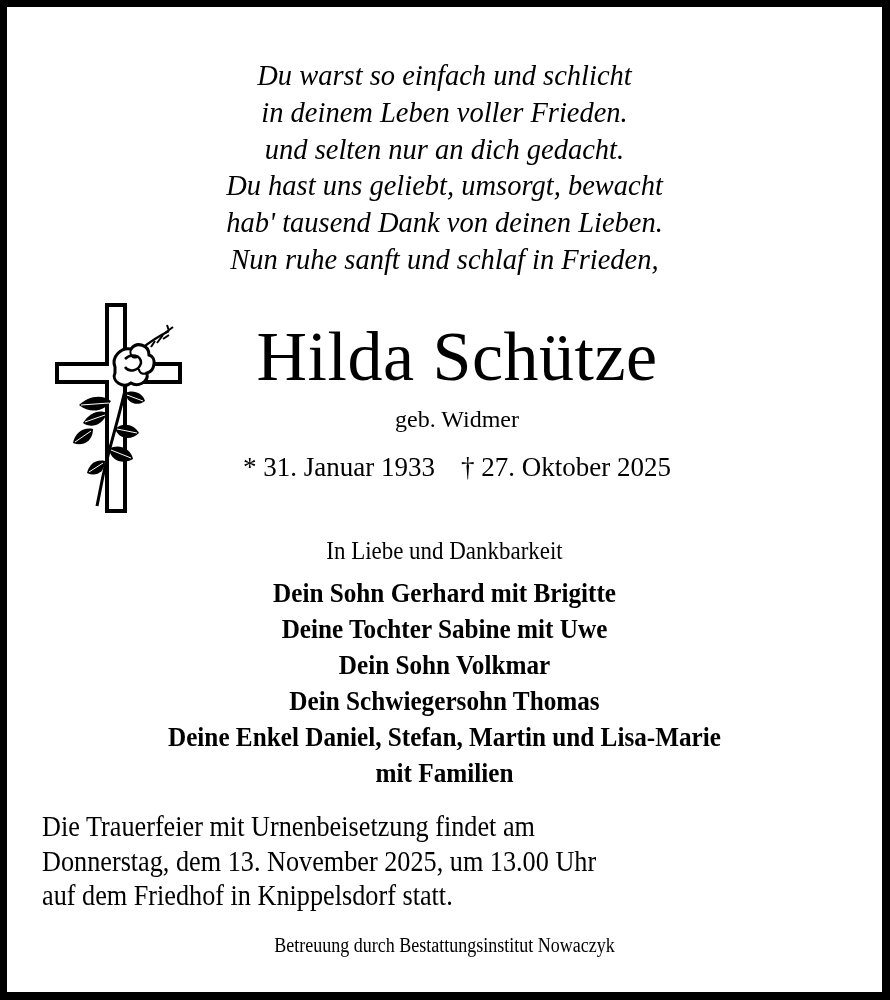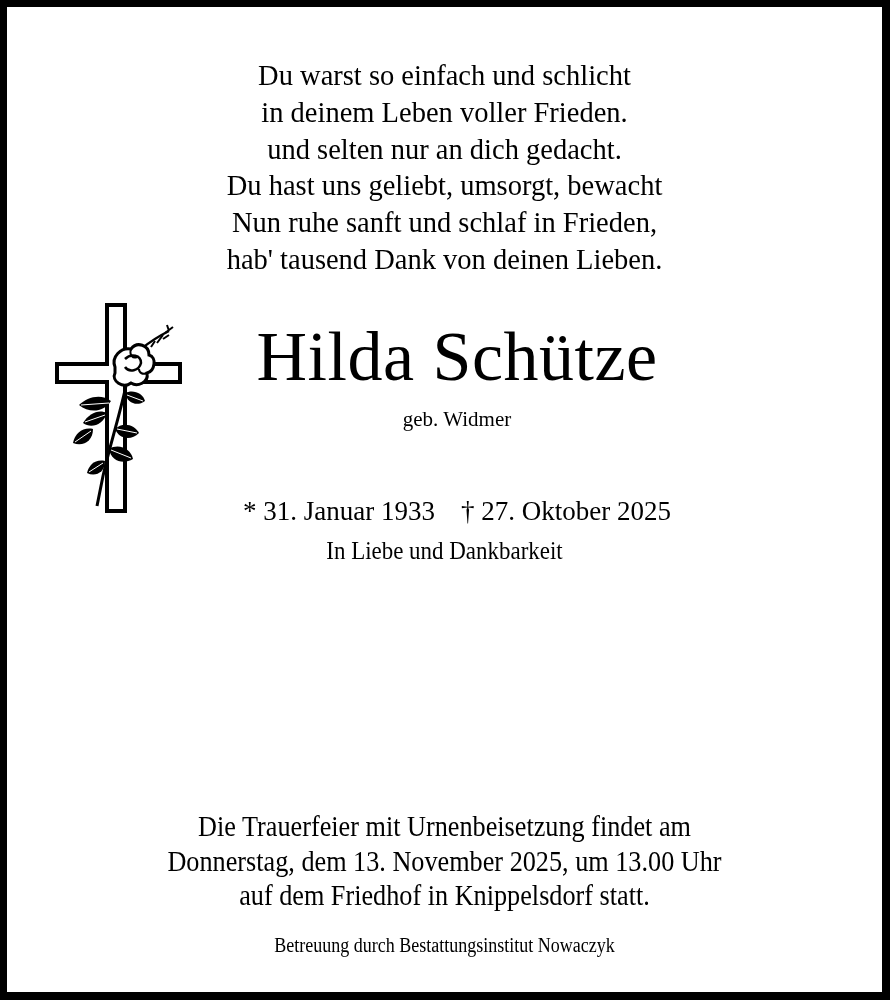--- a/index.html
+++ b/index.html
@@ -24,20 +24,21 @@
       border-left: 7px solid #000;
       border-right: 8px solid #000;
       border-bottom: 8px solid #000;
       background: #fff;
     }
     .poem {
       position: absolute;
       left: 0; right: 0;
       top: 51px;
       text-align: center;
+      font-style: italic;
       font-size: 28.5px;
       line-height: 36.8px;
     }
     .poem .line { display: block; white-space: nowrap; }
     .cross {
       position: absolute;
       left: 44px;
       top: 294px;
       width: 136px;
       height: 216px;
@@ -53,33 +54,32 @@
       line-height: 84px;
       white-space: nowrap;
       letter-spacing: 0.5px;
     }
     .maiden {
       position: absolute;
       left: 190px;
       width: 520px;
       top: 396px;
       text-align: center;
-      font-size: 21px;
+      font-size: 24px;
       line-height: 32px;
     }
     .dates {
       position: absolute;
       left: 190px;
       width: 520px;
       top: 443px;
       text-align: center;
       font-size: 27px;
       line-height: 34px;
       white-space: nowrap;
-      margin-top: 44px;
     }
     .dates .gap { display: inline-block; width: 26px; }
     .intro {
       position: absolute;
       left: 0; right: 0;
       top: 528px;
       text-align: center;
       font-size: 25.5px;
       line-height: 32px;
       transform: scaleX(0.9);
@@ -95,21 +95,21 @@
     }
     .family .line {
       display: block;
       white-space: nowrap;
       transform: scaleX(0.9);
     }
     .ceremony {
       position: absolute;
       left: 0; right: 0;
       top: 803px;
-      text-align: center;
+      text-align: left;
       font-size: 28.5px;
       line-height: 34.5px;
     }
     .ceremony .line {
       display: block;
       white-space: nowrap;
       transform: scaleX(0.92);
     }
     .undertaker {
       position: absolute;
@@ -124,22 +124,22 @@
 </head>
 <body>
 
 <div class="frame">
 
   <div class="poem">
     <span class="line">Du warst so einfach und schlicht</span>
     <span class="line">in deinem Leben voller Frieden.</span>
     <span class="line">und selten nur an dich gedacht.</span>
     <span class="line">Du hast uns geliebt, umsorgt, bewacht</span>
+    <span class="line">hab' tausend Dank von deinen Lieben.</span>
     <span class="line">Nun ruhe sanft und schlaf in Frieden,</span>
-    <span class="line">hab' tausend Dank von deinen Lieben.</span>
   </div>
 
   <div class="cross">
     <svg width="136" height="216" viewBox="0 0 136 216" xmlns="http://www.w3.org/2000/svg">
 
       <path d="M56 4 L74 4 L74 63 L129 63 L129 81 L74 81 L74 210 L56 210 L56 81 L6 81 L6 63 L56 63 Z" fill="#fff" stroke="#000" stroke-width="4" stroke-linejoin="miter"></path>
 
       <path d="M76 80 C70 110, 60 140, 52 175 C50 185, 48 195, 46 205" fill="none" stroke="#000" stroke-width="3"></path>
       <path d="M90 48 C100 40, 108 35, 118 30" fill="none" stroke="#000" stroke-width="2.5"></path>
 
@@ -163,20 +163,28 @@
   </div>
 
   <div class="name">Hilda Schütze</div>
   <div class="maiden">geb. Widmer</div>
   <div class="dates">
     <span>* 31. Januar 1933</span><span class="gap"></span><span>† 27. Oktober 2025</span>
   </div>
 
   <div class="intro">In Liebe und Dankbarkeit</div>
 
+  <div class="family">
+    <span class="line">Dein Sohn Gerhard mit Brigitte</span>
+    <span class="line">Deine Tochter Sabine mit Uwe</span>
+    <span class="line">Dein Sohn Volkmar</span>
+    <span class="line">Dein Schwiegersohn Thomas</span>
+    <span class="line">Deine Enkel Daniel, Stefan, Martin und Lisa-Marie</span>
+    <span class="line">mit Familien</span>
+  </div>
 
   <div class="ceremony">
     <span class="line">Die Trauerfeier mit Urnenbeisetzung findet am</span>
     <span class="line">Donnerstag, dem 13. November 2025, um 13.00 Uhr</span>
     <span class="line">auf dem Friedhof in Knippelsdorf statt.</span>
   </div>
 
   <div class="undertaker">Betreuung durch Bestattungsinstitut Nowaczyk</div>
 
 </div>

